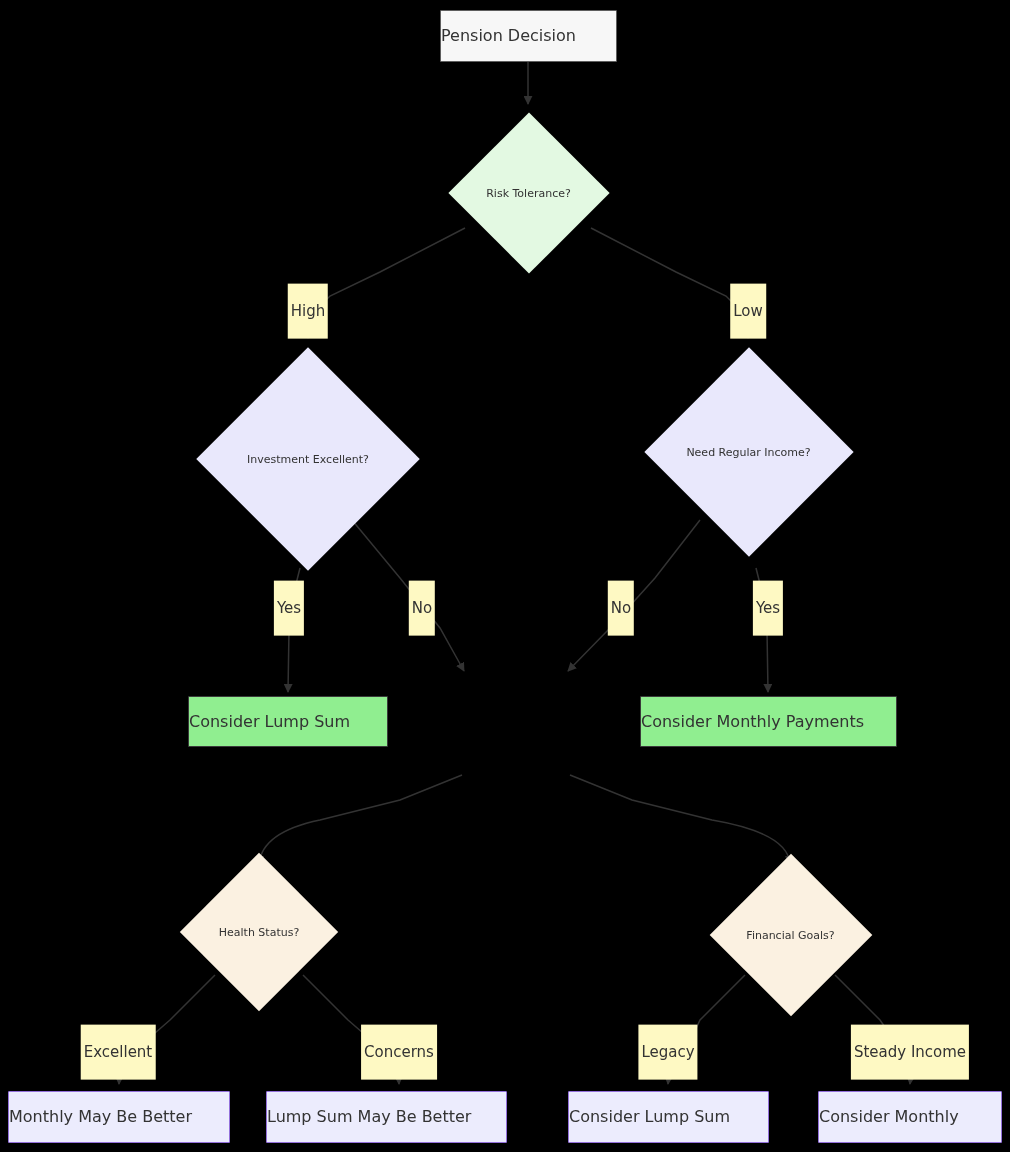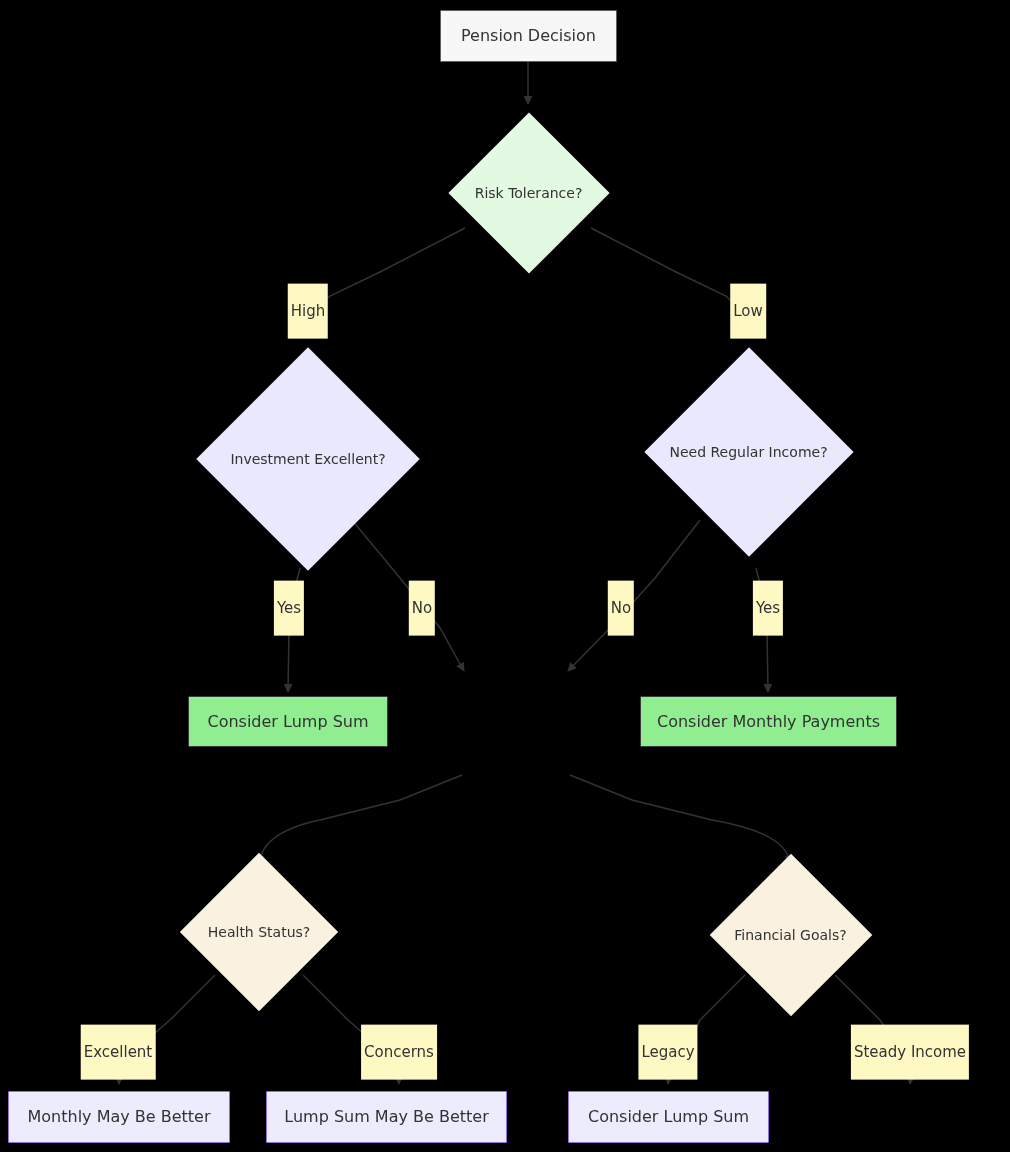--- a/index.html
+++ b/index.html
@@ -26,21 +26,20 @@
     top: 0;
     width: 1010px;
     height: 1152px;
     pointer-events: none;
   }
   .node {
     position: absolute;
     box-sizing: border-box;
     display: flex;
     align-items: center;
-    justify-content: center;
     text-align: center;
   }
   .node-label {
     color: #333333;
     font-size: 16px;
     line-height: 1.2;
     white-space: nowrap;
     font-family: "DejaVu Sans", sans-serif;
   }
   
@@ -70,21 +69,21 @@
     left: 50%;
     top: 50%;
     transform: translate(-50%, -50%) rotate(45deg);
   }
   .diamond .dlabel {
     position: absolute;
     left: 50%;
     top: 50%;
     transform: translate(-50%, -50%);
     color: #333333;
-    font-size: 14px;
+    font-size: 11px;
     white-space: nowrap;
     font-family: "DejaVu Sans", sans-serif;
   }
   .fill-green  { background: #e3f9e2; }
   .fill-lav    { background: #e9e8fc; }
   .fill-pink   { background: #fce5e7; }
   .fill-cream  { background: #fbf1e1; }
 
   .edge-label {
     position: absolute;
@@ -182,20 +181,23 @@
   </div>
 
   <div class="node rect-lavender" style="left:266px; top:1091px; width:241px; height:52px;">
     <span class="node-label">Lump Sum May Be Better</span>
   </div>
 
   <div class="node rect-lavender" style="left:568px; top:1091px; width:201px; height:52px;">
     <span class="node-label">Consider Lump Sum</span>
   </div>
 
+  <div class="node rect-lavender" style="left:818px; top:1091px; width:184px; height:52px;">
+    <span class="node-label">Consider Monthly</span>
+  </div>
 
   <span class="edge-label" style="left:308px; top:311px;">High</span>
   <span class="edge-label" style="left:748px; top:311px;">Low</span>
   <span class="edge-label" style="left:289px; top:608px;">Yes</span>
   <span class="edge-label" style="left:422px; top:608px;">No</span>
   <span class="edge-label" style="left:621px; top:608px;">No</span>
   <span class="edge-label" style="left:768px; top:608px;">Yes</span>
   <span class="edge-label" style="left:118px; top:1052px;">Excellent</span>
   <span class="edge-label" style="left:399px; top:1052px;">Concerns</span>
   <span class="edge-label" style="left:668px; top:1052px;">Legacy</span>

